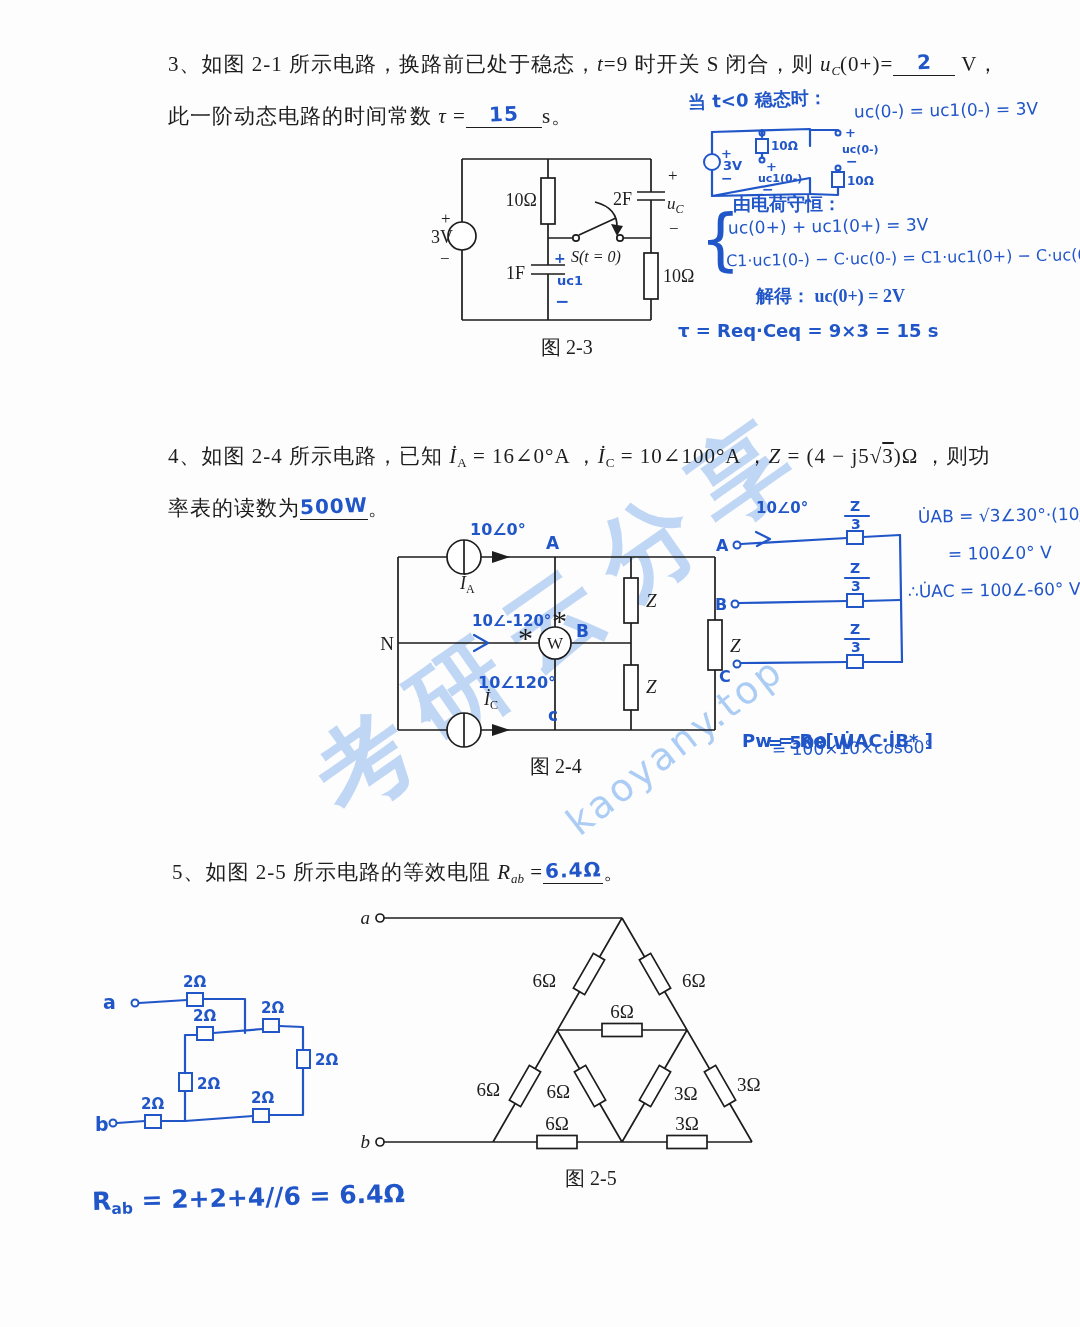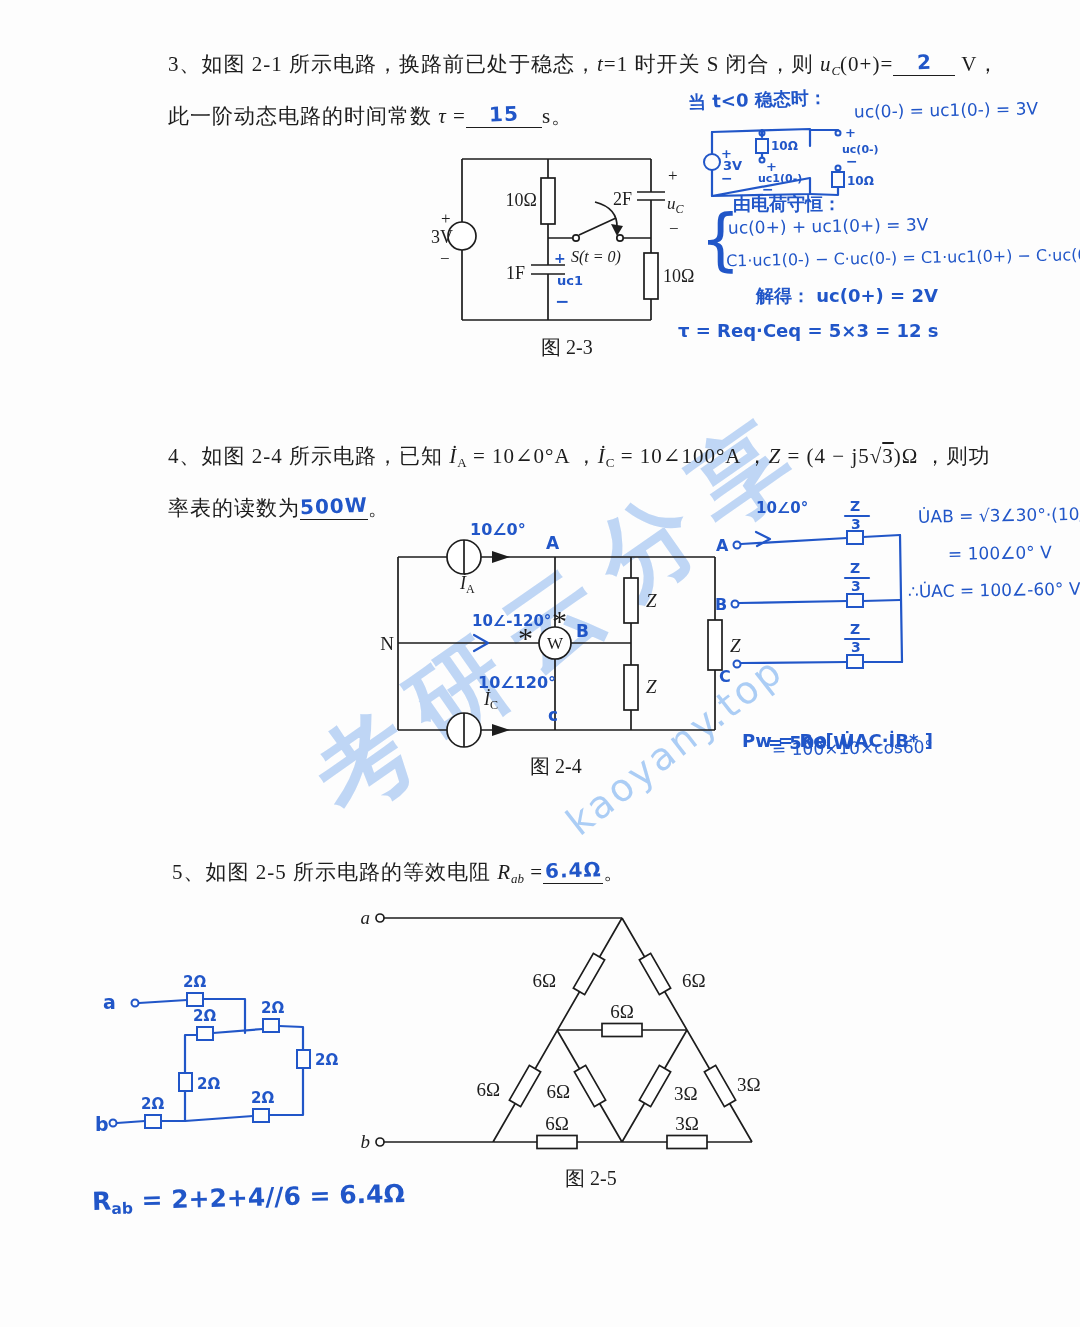--- a/index.html
+++ b/index.html
@@ -30,21 +30,21 @@
 <body>
 
 <div class="abs wm wm-cn" style="left:318px;top:700px;transform:rotate(-35deg);">考</div>
 <div class="abs wm wm-cn" style="left:412px;top:628px;transform:rotate(-35deg);">研</div>
 <div class="abs wm wm-cn" style="left:506px;top:556px;transform:rotate(-35deg);">云</div>
 <div class="abs wm wm-cn" style="left:600px;top:484px;transform:rotate(-35deg);">分</div>
 <div class="abs wm wm-cn" style="left:694px;top:412px;transform:rotate(-35deg);">享</div>
 <div class="abs wm wm-en" style="left:585px;top:800px;transform:rotate(-38deg);transform-origin:left bottom;">kaoyany.top</div>
 
 <div class="abs ptxt" style="left:168px;top:50px;">
-  <span>3、如图 2-1 所示电路，换路前已处于稳态，</span><span class="it">t</span><span>=1 时开关 S 闭合，则 </span><span class="it">u</span><span class="sb it">C</span><span>(0+)=</span><span class="slot" style="min-width:62px;"><span class="pen ans">2</span></span> <span>V，</span>
+  <span>3、如图 2-1 所示电路，换路前已处于稳态，</span><span class="it">t</span><span>=9 时开关 S 闭合，则 </span><span class="it">u</span><span class="sb it">C</span><span>(0+)=</span><span class="slot" style="min-width:62px;"><span class="pen ans">2</span></span> <span>V，</span>
 </div>
 <div class="abs ptxt" style="left:168px;top:102px;">
   <span>此一阶动态电路的时间常数 </span><span class="it">τ</span><span> =</span><span class="slot" style="min-width:76px;"><span class="pen ans">15</span></span><span>s。</span>
 </div>
 
 <svg class="abs" style="left:425px;top:148px;" width="290" height="218" viewBox="0 0 290 218">
   <g>
     <path class="wire" d="M37,11 H226 M226,11 V44 M226,52 V105 M226,151 V172 M37,172 H226 M37,11 V74 M37,102 V172"></path>
     <path class="wire" d="M123,11 V30 M123,76 V90 M123,90 H147 M198,90 H226 M123,90 V117 M123,126 V172"></path>
   </g>
@@ -115,25 +115,25 @@
   <text class="pen-t" x="145" y="21" font-size="13">+</text>
   <text class="pen-t" x="142" y="37" font-size="11">uc(0-)</text>
   <text class="pen-t" x="146" y="50" font-size="14">−</text>
   <text class="pen-t" x="147" y="69" font-size="12">10Ω</text>
 </svg>
 
 <div class="abs pen note-b" style="left:733px;top:192px;">由电荷守恒：</div>
 <div class="abs pen brace" style="left:700px;top:208px;">{</div>
 <div class="abs pen note" style="left:728px;top:216px;">uc(0+) + uc1(0+) = 3V</div>
 <div class="abs pen note" style="left:726px;top:248px;font-size:16px;">C1·uc1(0-) − C·uc(0-) = C1·uc1(0+) − C·uc(0+)</div>
-<div class="abs pen note-b" style="left:756px;top:284px;">解得： uc(0+) = 2V</div>
-<div class="abs pen note-b" style="left:678px;top:320px;">τ = Req·Ceq = 5×3 = 12 s</div>
+<div class="abs pen note-b" style="left:756px;top:284px;font-family:Liberation Serif, serif;">解得： uc(0+) = 2V</div>
+<div class="abs pen note-b" style="left:678px;top:320px;">τ = Req·Ceq = 9×3 = 15 s</div>
 
 <div class="abs ptxt" style="left:168px;top:442px;">
-  <span>4、如图 2-4 所示电路，已知 </span><span class="it">İ</span><span class="sb">A</span><span> = 10∠0°A ，</span><span class="it">İ</span><span class="sb">C</span><span> = 10∠100°A ，</span><span class="it">Z</span><span> = (4 − j5</span><span>√</span><span class="ovl">3</span><span>)Ω ，则功</span>
+  <span>4、如图 2-4 所示电路，已知 </span><span class="it">İ</span><span class="sb">A</span><span> = 16∠0°A ，</span><span class="it">İ</span><span class="sb">C</span><span> = 10∠100°A ，</span><span class="it">Z</span><span> = (4 − j5</span><span>√</span><span class="ovl">3</span><span>)Ω ，则功</span>
 </div>
 <div class="abs ptxt" style="left:168px;top:494px;">
   <span>率表的读数为</span><span class="slot" style="min-width:64px;"><span class="pen ans">500W</span></span><span>。</span>
 </div>
 
 <svg class="abs" style="left:380px;top:485px;" width="550" height="315" viewBox="0 0 550 315">
   <g>
     <path class="wire" d="M18,72 V245 M18,72 H67 M101,72 H335 M18,158 H159 M191,158 H251 M18,245 H67 M101,245 H335"></path>
     <path class="wire" d="M175,72 V142 M175,174 V245"></path>
     <path class="wire" d="M251,72 V93 M251,138 V180 M251,225 V245"></path>

